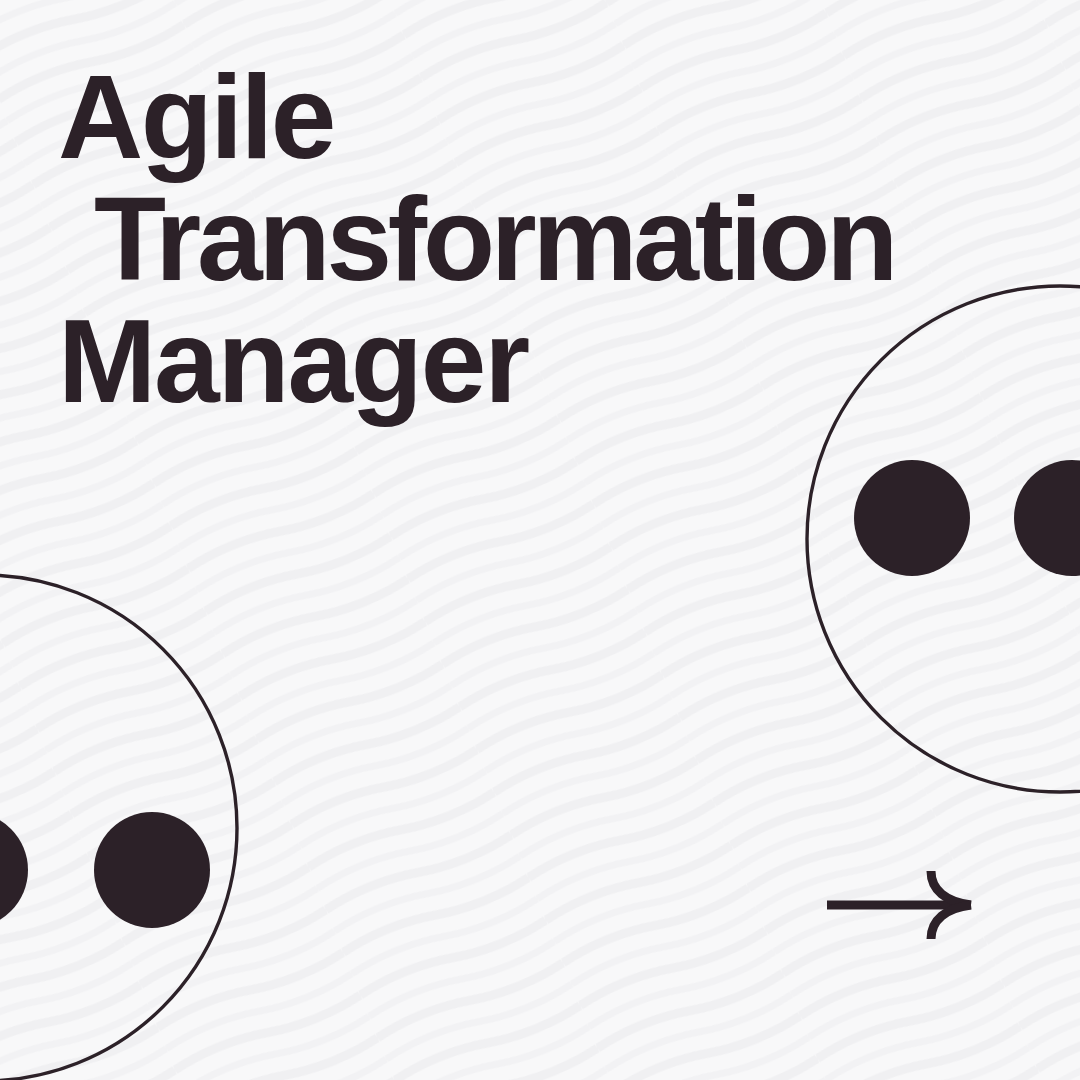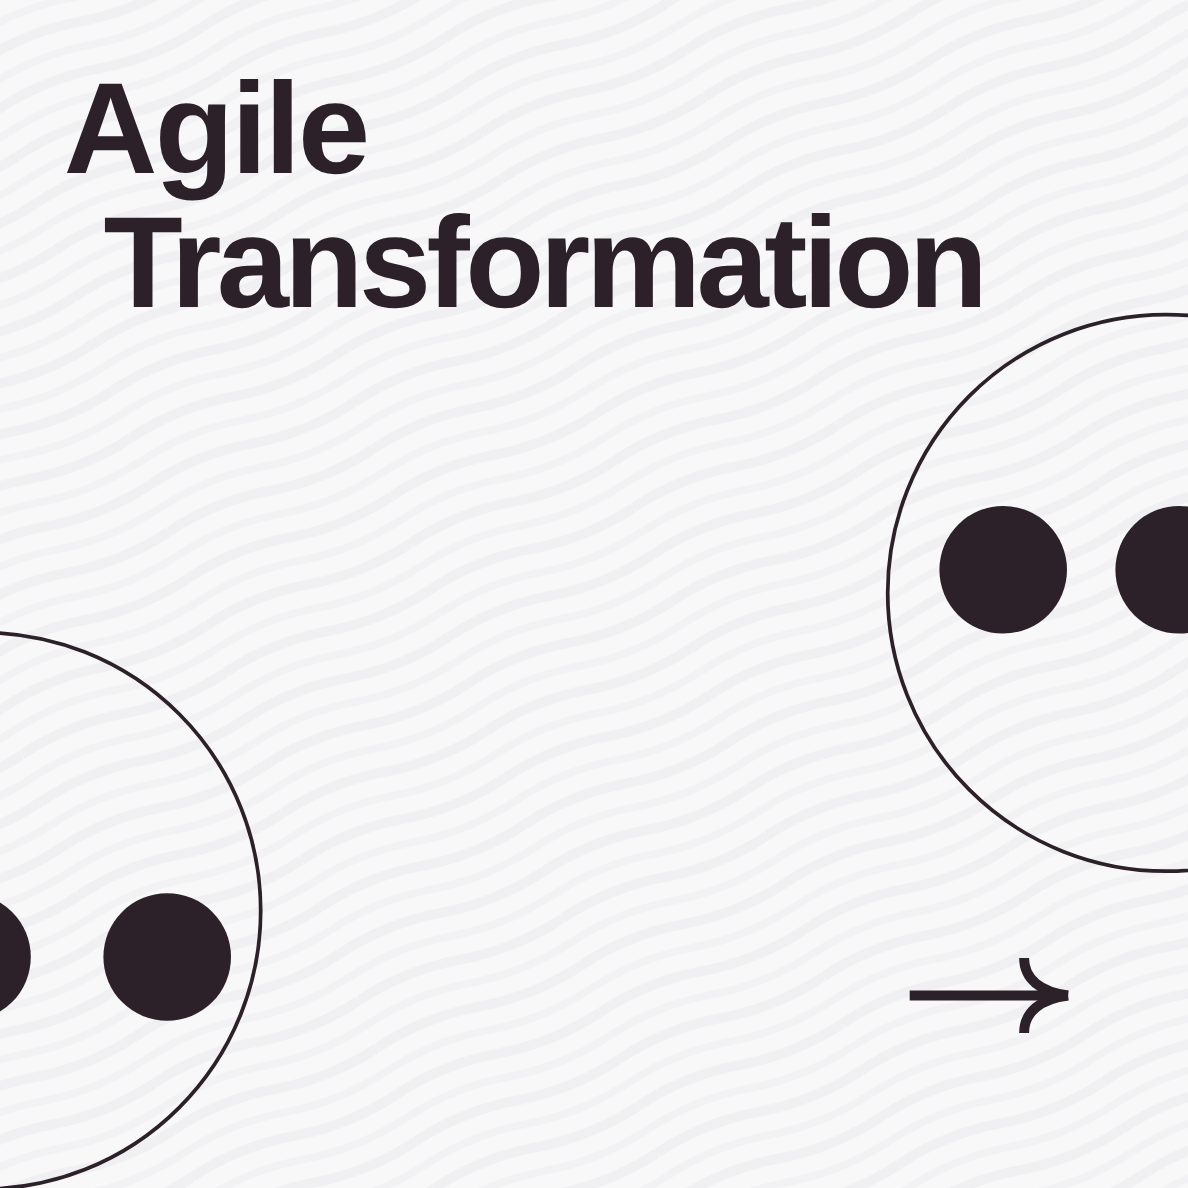--- a/index.html
+++ b/index.html
@@ -102,15 +102,16 @@
     <g>
       <line x1="827" y1="905" x2="968" y2="905" stroke="#2c2128" stroke-width="9" stroke-linecap="butt"></line>
       <path d="M931,871 C931,890 946,902 971,905" fill="none" stroke="#2c2128" stroke-width="9" stroke-linecap="butt"></path>
       <path d="M931,939 C931,920 946,908 971,905" fill="none" stroke="#2c2128" stroke-width="9" stroke-linecap="butt"></path>
     </g>
   </svg>
 
   <div class="title-block">
     <span class="title-line l1">Agile</span>
     <span class="title-line l2">Transformation</span>
+    <span class="title-line l3">Manager</span>
   </div>
 
 </div>
 
 </body></html>

